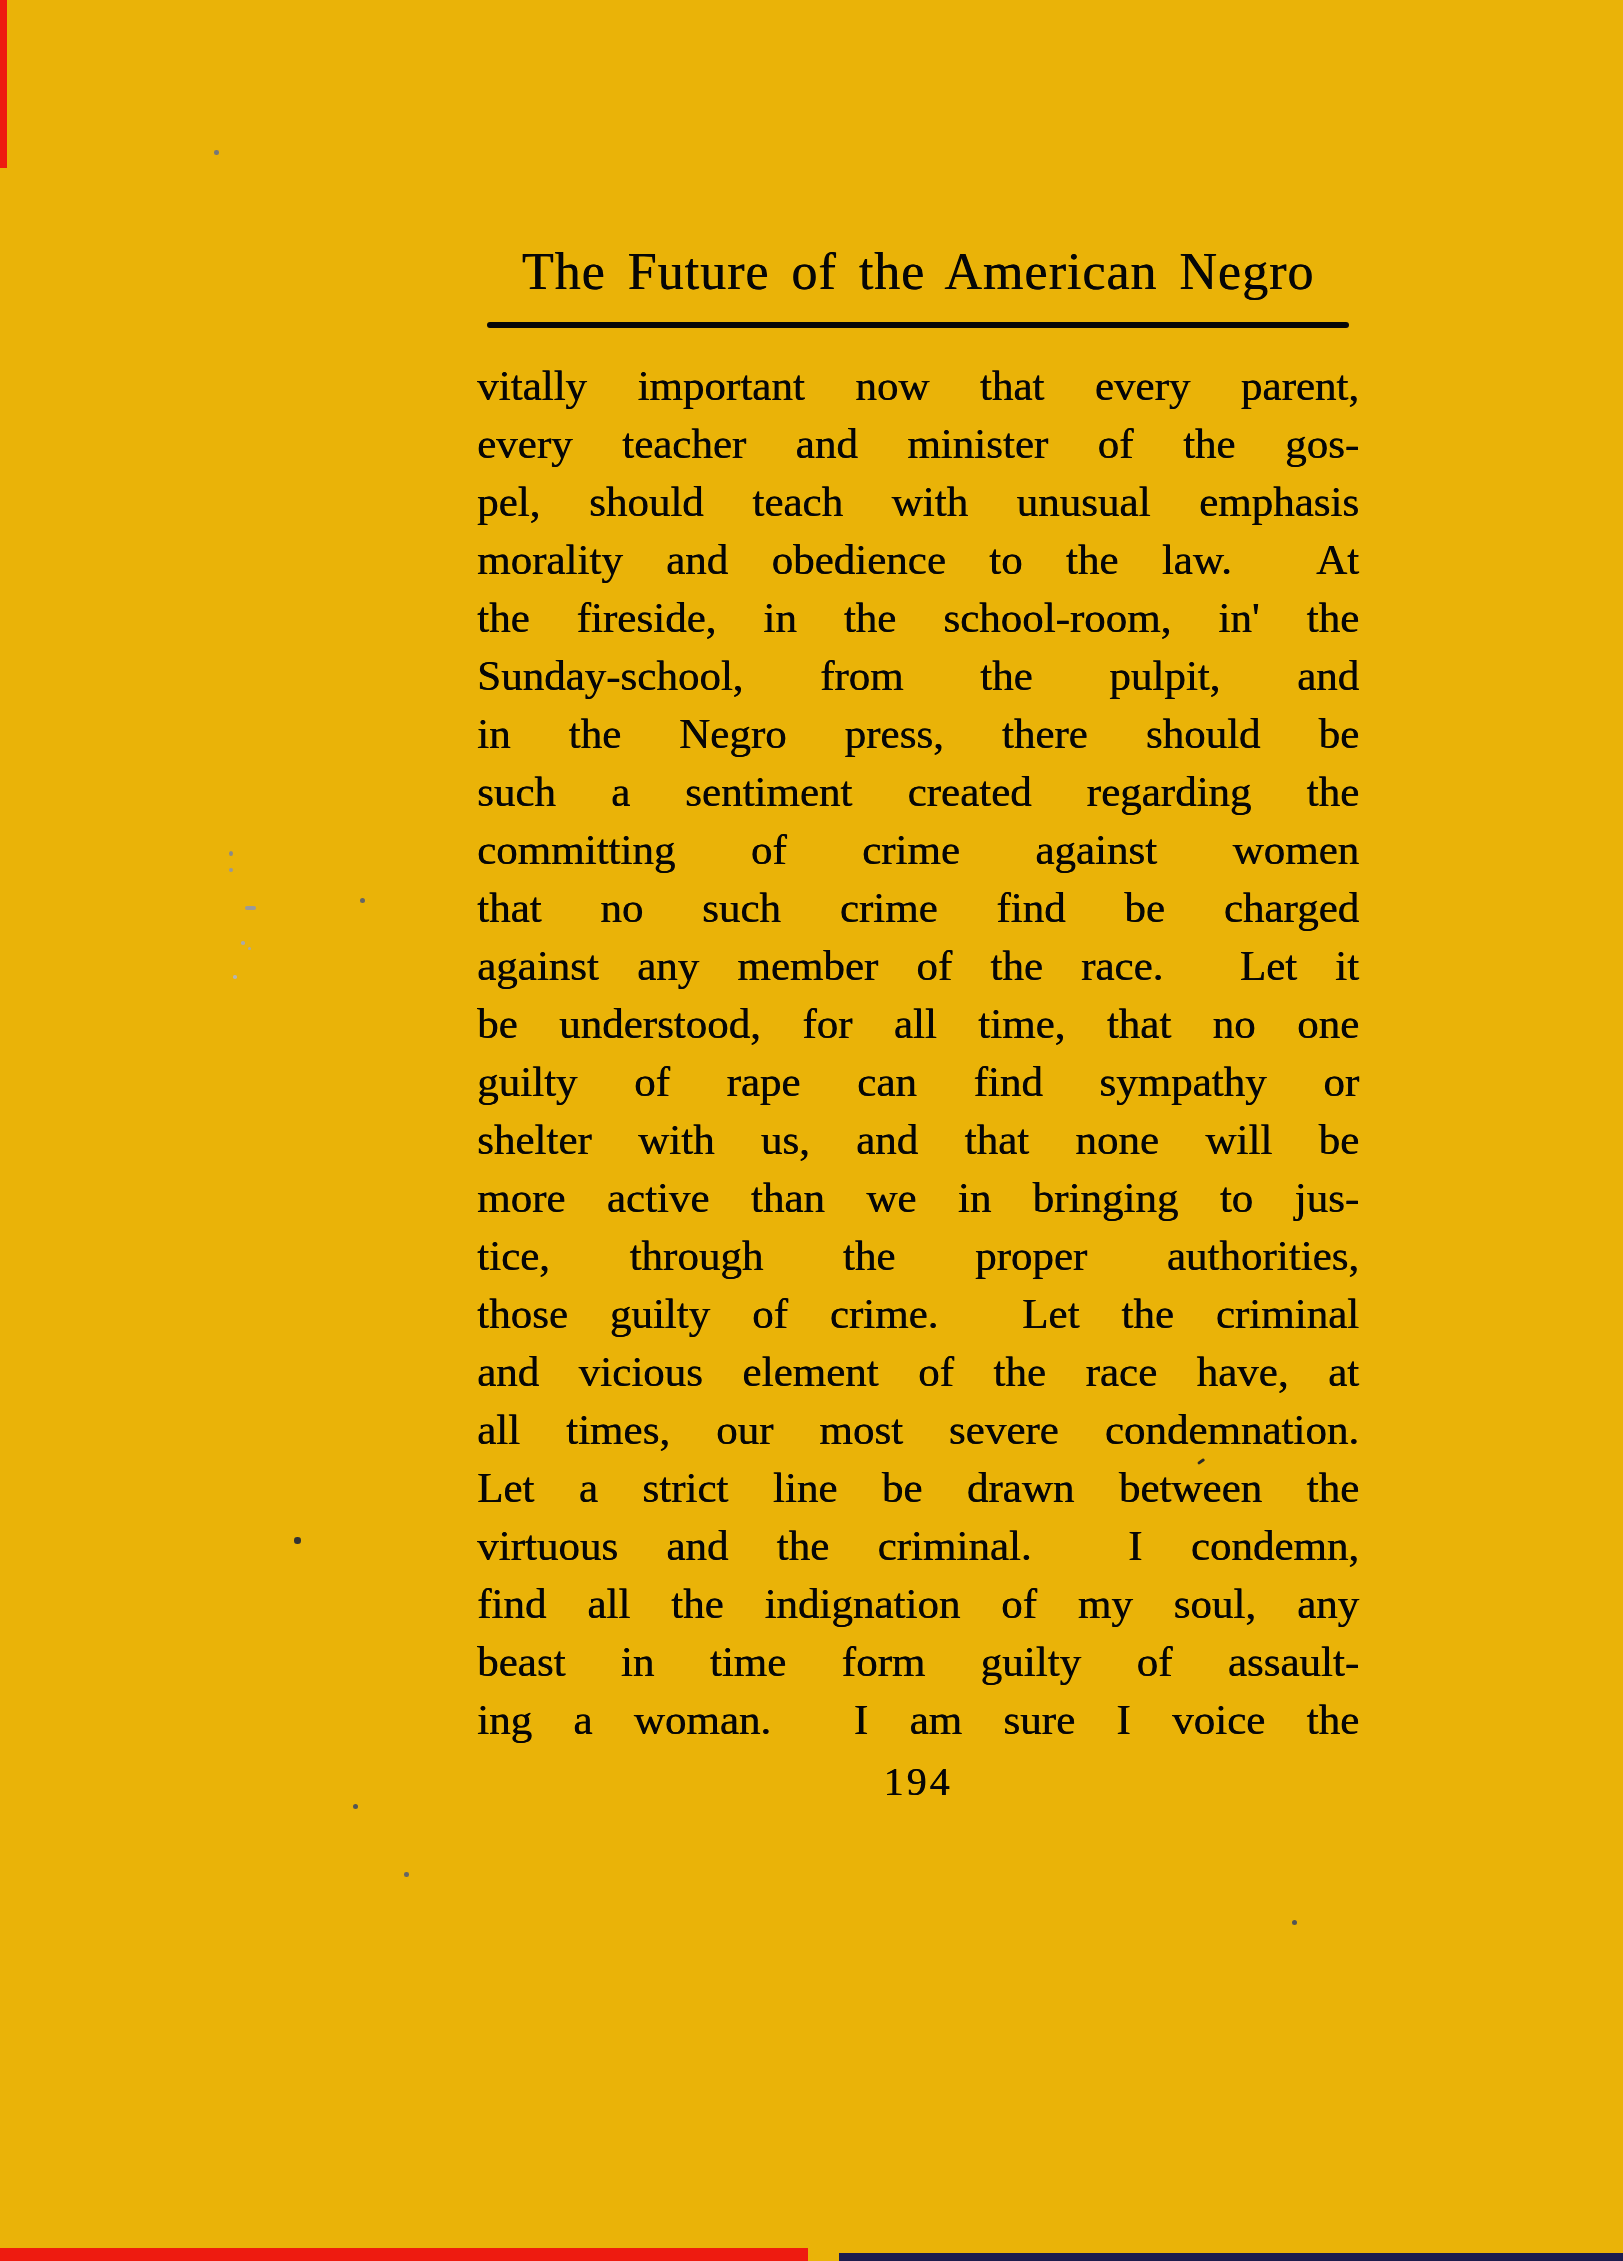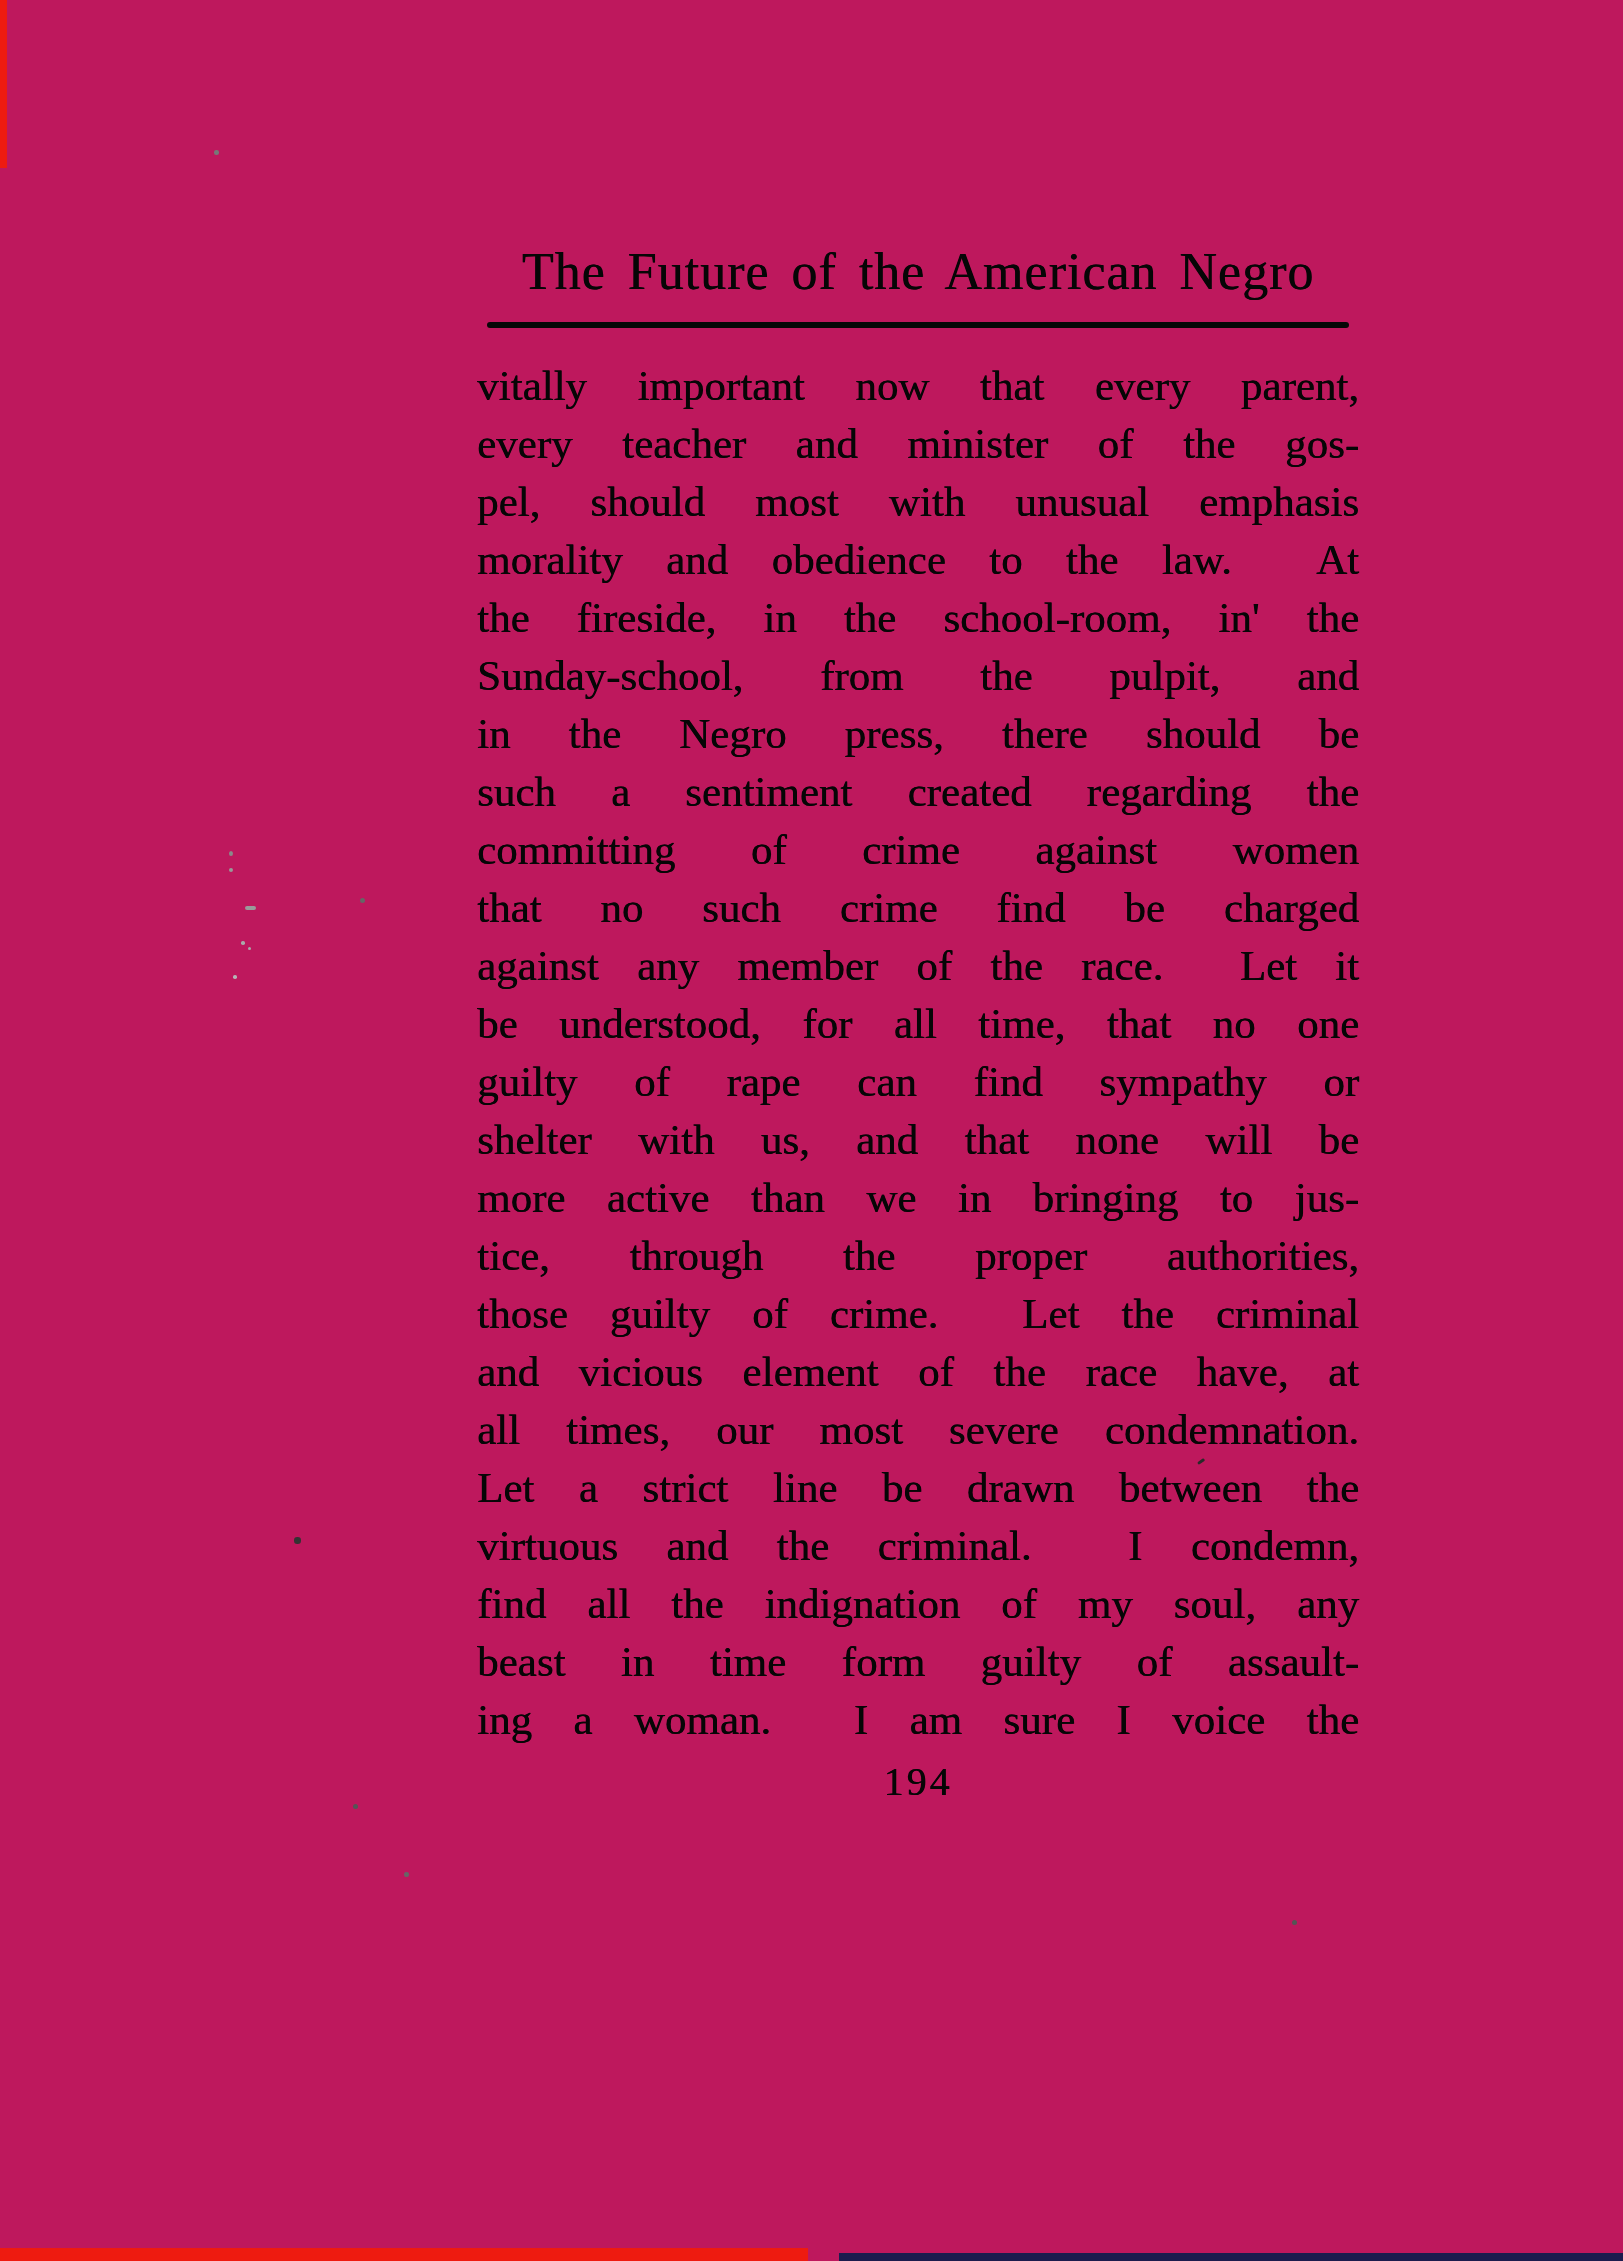--- a/index.html
+++ b/index.html
@@ -1,19 +1,19 @@
 <!DOCTYPE html>
 <html style="font-size:8px"><head>
 <meta charset="utf-8">
 <style>
   html,body{margin:0;padding:0;background:#ffffff;}
   .page{
     position:relative;
     width:1624px;height:2261px;
-    background:#be185d;
+    background:#eab308;
     overflow:hidden;
     font-family:"Liberation Serif", "DejaVu Serif", serif;
     color:#060606;
   }
   .content{
     position:absolute;
     left:477px;top:230px;
     width:882px;
   }
   .title{
@@ -84,21 +84,21 @@
   <div class="speck" style="left:1292px;top:1920px;width:5px;height:5px;background:#555;"></div>
   <div class="speck" style="left:1197px;top:1460px;width:8px;height:2.5px;border-radius:1.5px;background:#2a2a2a;transform:rotate(-35deg);"></div>
 
   <div class="content">
     <h1 class="title">The Future of the American Negro</h1>
     <div class="rule"></div>
 
     <div class="bodytext">
       <div class="line">vitally important now that every parent,</div>
       <div class="line">every teacher and minister of the gos-</div>
-      <div class="line">pel, should most with unusual emphasis</div>
+      <div class="line">pel, should teach with unusual emphasis</div>
       <div class="line">morality and obedience to the law.&nbsp; At</div>
       <div class="line">the fireside, in the school-room, in' the</div>
       <div class="line">Sunday-school, from the pulpit, and</div>
       <div class="line">in the Negro press, there should be</div>
       <div class="line">such a sentiment created regarding the</div>
       <div class="line">committing of crime against women</div>
       <div class="line">that no such crime find be charged</div>
       <div class="line">against any member of the race.&nbsp; Let it</div>
       <div class="line">be understood, for all time, that no one</div>
       <div class="line">guilty of rape can find sympathy or</div>

